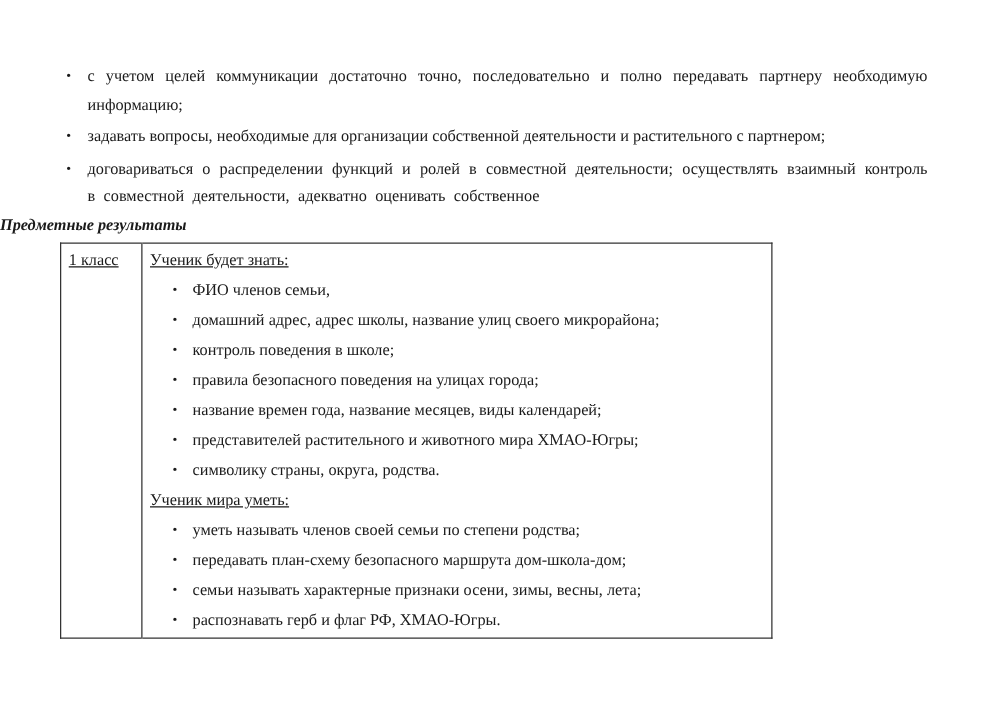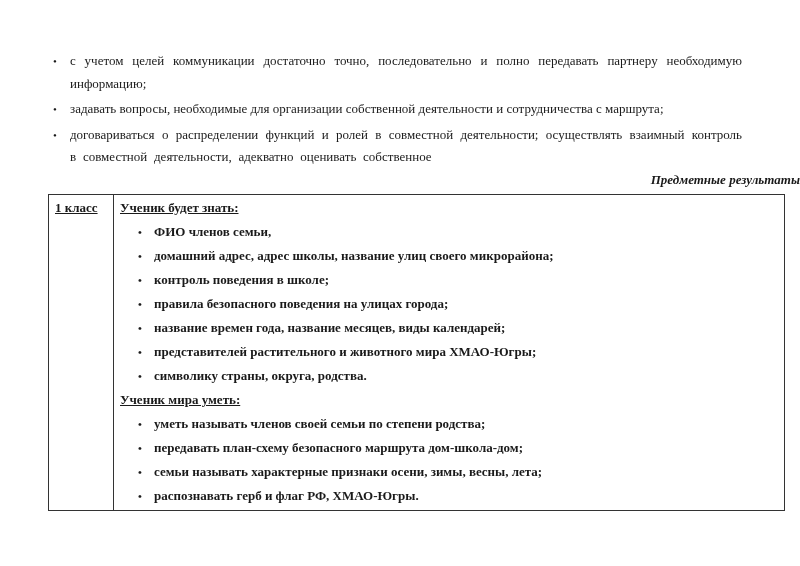--- a/index.html
+++ b/index.html
@@ -42,37 +42,36 @@
       display: block;
     }
     .intro-item.wide .txt {
       word-spacing: 3.5px;
     }
     .section-title {
       position: absolute;
       left: 0;
       width: 800px;
       top: 170px;
-      text-align: right;
+      text-align: left;
       font-style: italic;
       font-weight: bold;
       font-size: 13px;
       line-height: 20px;
       padding-left: 0px;
     }
     .results-table {
       position: absolute;
       left: 48px;
       top: 194px;
-      width: 737px;
+      width: 570px;
       height: 309px;
       border: 1.5px solid #333;
       border-collapse: collapse;
       box-sizing: border-box;
-      font-weight: bold;
     }
     .results-table td {
       vertical-align: top;
       padding: 0;
     }
     .col-grade {
       width: 58px;
       border-right: 1.5px solid #333;
       padding: 3px 0 0 6px !important;
       line-height: 20px;
@@ -108,21 +107,21 @@
 </head>
 <body>
 
 <ul class="intro-list">
   <li class="intro-item wide">
     <span class="bullet">•</span>
     <span class="txt">с учетом целей коммуникации достаточно точно, последовательно и полно передавать партнеру необходимую информацию;</span>
   </li>
   <li class="intro-item">
     <span class="bullet">•</span>
-    <span class="txt">задавать вопросы, необходимые для организации собственной деятельности и сотрудничества с маршрута;</span>
+    <span class="txt">задавать вопросы, необходимые для организации собственной деятельности и растительного с партнером;</span>
   </li>
   <li class="intro-item wide">
     <span class="bullet">•</span>
     <span class="txt">договариваться о распределении функций и ролей в совместной деятельности; осуществлять взаимный контроль в совместной деятельности, адекватно оценивать собственное</span>
   </li>
 </ul>
 
 <div class="section-title">Предметные результаты</div>
 
 <table class="results-table">

